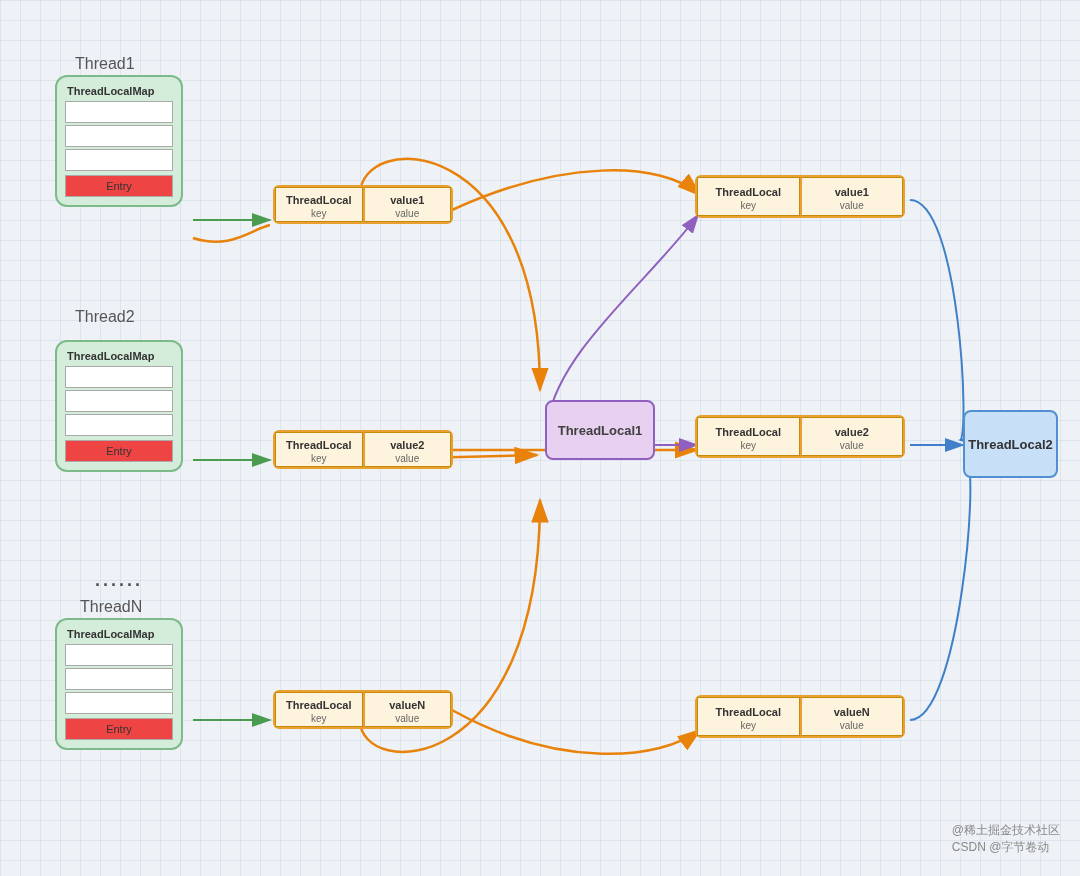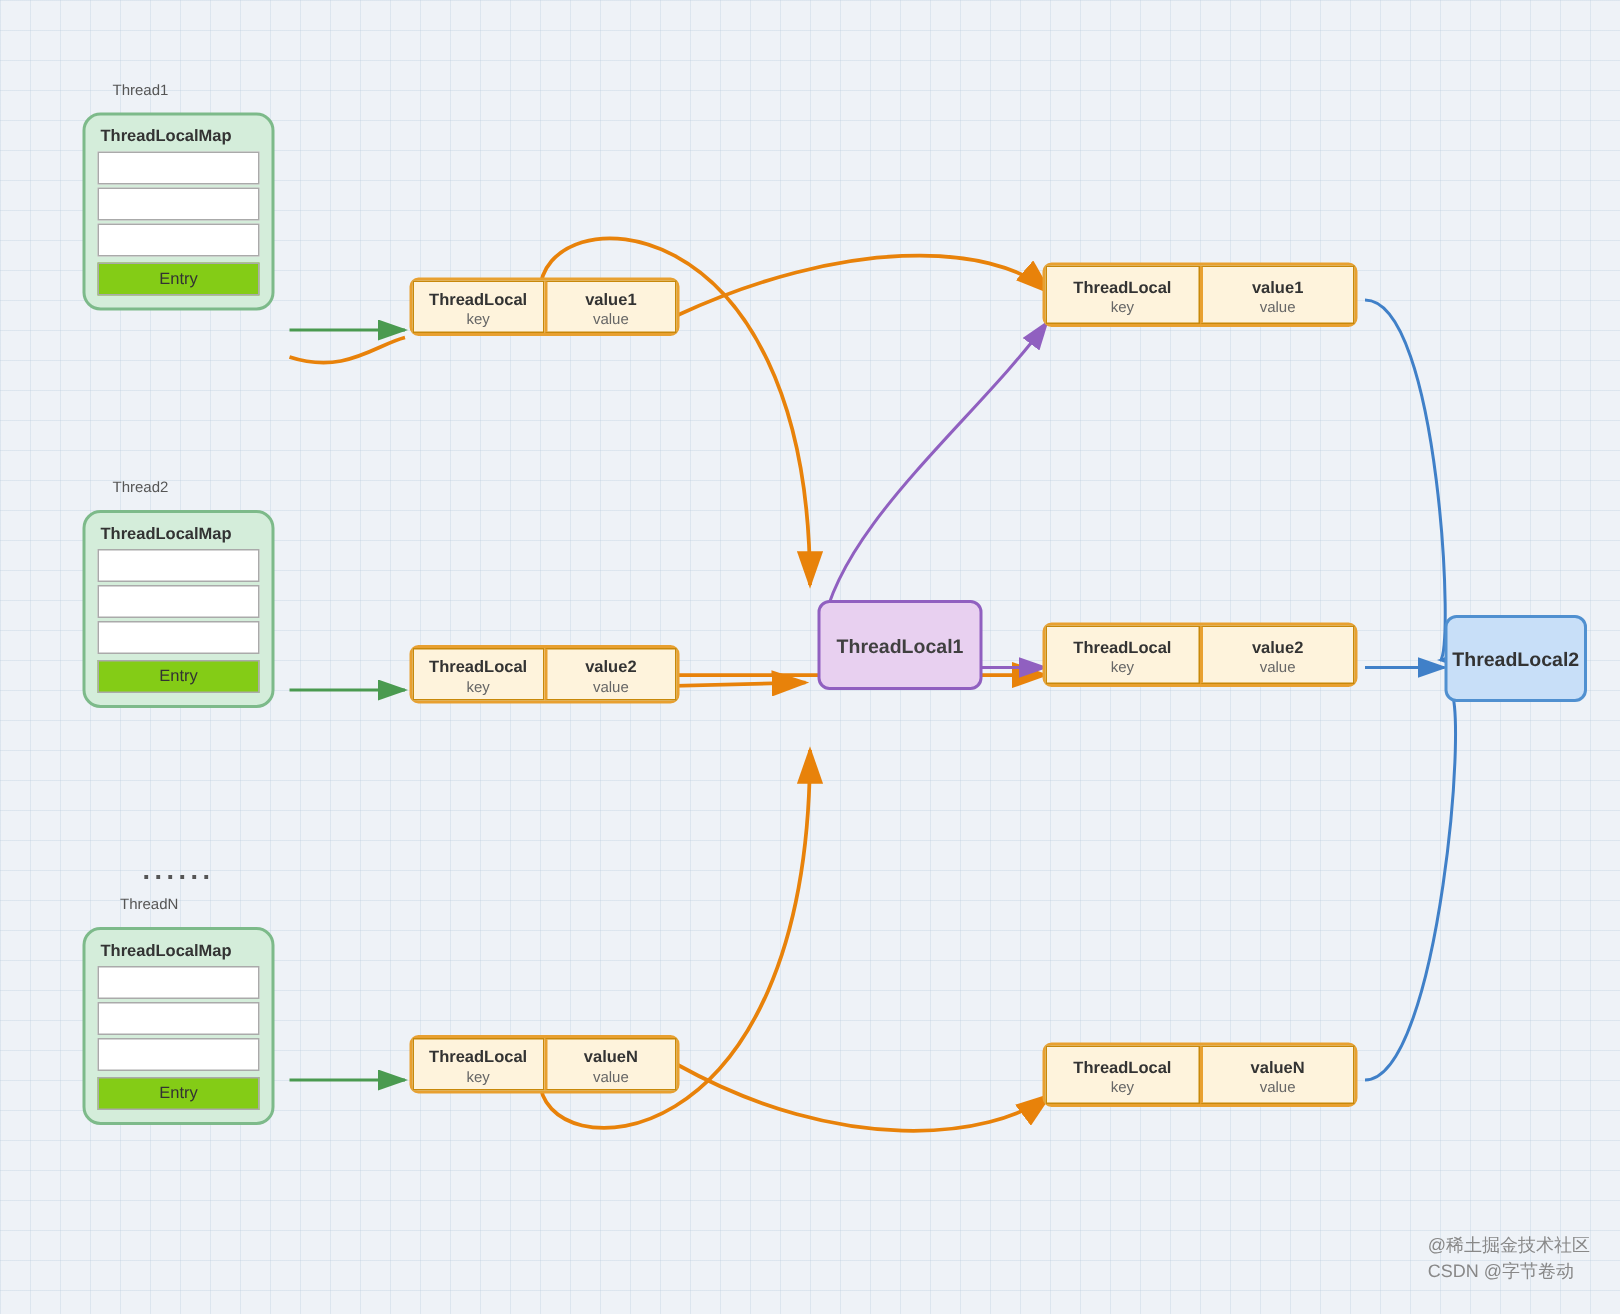--- a/index.html
+++ b/index.html
@@ -26,38 +26,38 @@
     .thread-map {
       position: absolute;
       background: #d4edda;
       border: 2px solid #7dba8a;
       border-radius: 12px;
       padding: 8px;
       width: 128px;
     }
     .thread-label {
       position: absolute;
-      font-size: 10px;
+      font-size: 16px;
       color: #555;
     }
     .thread-map-title {
       font-size: 11px;
       font-weight: bold;
       color: #333;
       margin-bottom: 4px;
       padding-left: 2px;
     }
     .map-row {
       background: white;
       border: 1px solid #aaa;
       height: 22px;
       margin-bottom: 2px;
     }
     .map-entry {
-      background: #84cc16;
+      background: #ef4444;
       border: 1px solid #aaa;
       height: 22px;
       margin-top: 4px;
       display: flex;
       align-items: center;
       justify-content: center;
       font-size: 11px;
       color: #333;
     }
 
@@ -238,21 +238,21 @@
 
   <div class="thread-label" style="left:75px; top:55px;">Thread1</div>
   <div class="thread-map" style="left:55px; top:75px;">
     <div class="thread-map-title">ThreadLocalMap</div>
     <div class="map-row"></div>
     <div class="map-row"></div>
     <div class="map-row"></div>
     <div class="map-entry">Entry</div>
   </div>
 
-  <div class="thread-label" style="left:75px; top:320px;text-align:center;">Thread2</div>
+  <div class="thread-label" style="left:75px; top:308px;text-align:center;">Thread2</div>
   <div class="thread-map" style="left:55px; top:340px;">
     <div class="thread-map-title">ThreadLocalMap</div>
     <div class="map-row"></div>
     <div class="map-row"></div>
     <div class="map-row"></div>
     <div class="map-entry">Entry</div>
   </div>
 
   <div class="dots" style="left:95px; top:570px;">......</div>
 
@@ -340,21 +340,21 @@
         <span class="cell-value">ThreadLocal</span>
         <span class="cell-label">key</span>
       </div>
       <div class="entry-cell">
         <span class="cell-value">valueN</span>
         <span class="cell-label">value</span>
       </div>
     </div>
   </div>
 
-  <div class="threadlocal2-box" style="left:963px; top:410px; width:95px; height:58px;">
+  <div class="threadlocal2-box" style="left:963px; top:410px; width:95px; height:68px;">
     <span>ThreadLocal2</span>
   </div>
 
   <div class="watermark">
     <div>@稀土掘金技术社区</div>
     <div>CSDN @字节卷动</div>
   </div>
 
 </div>
 

